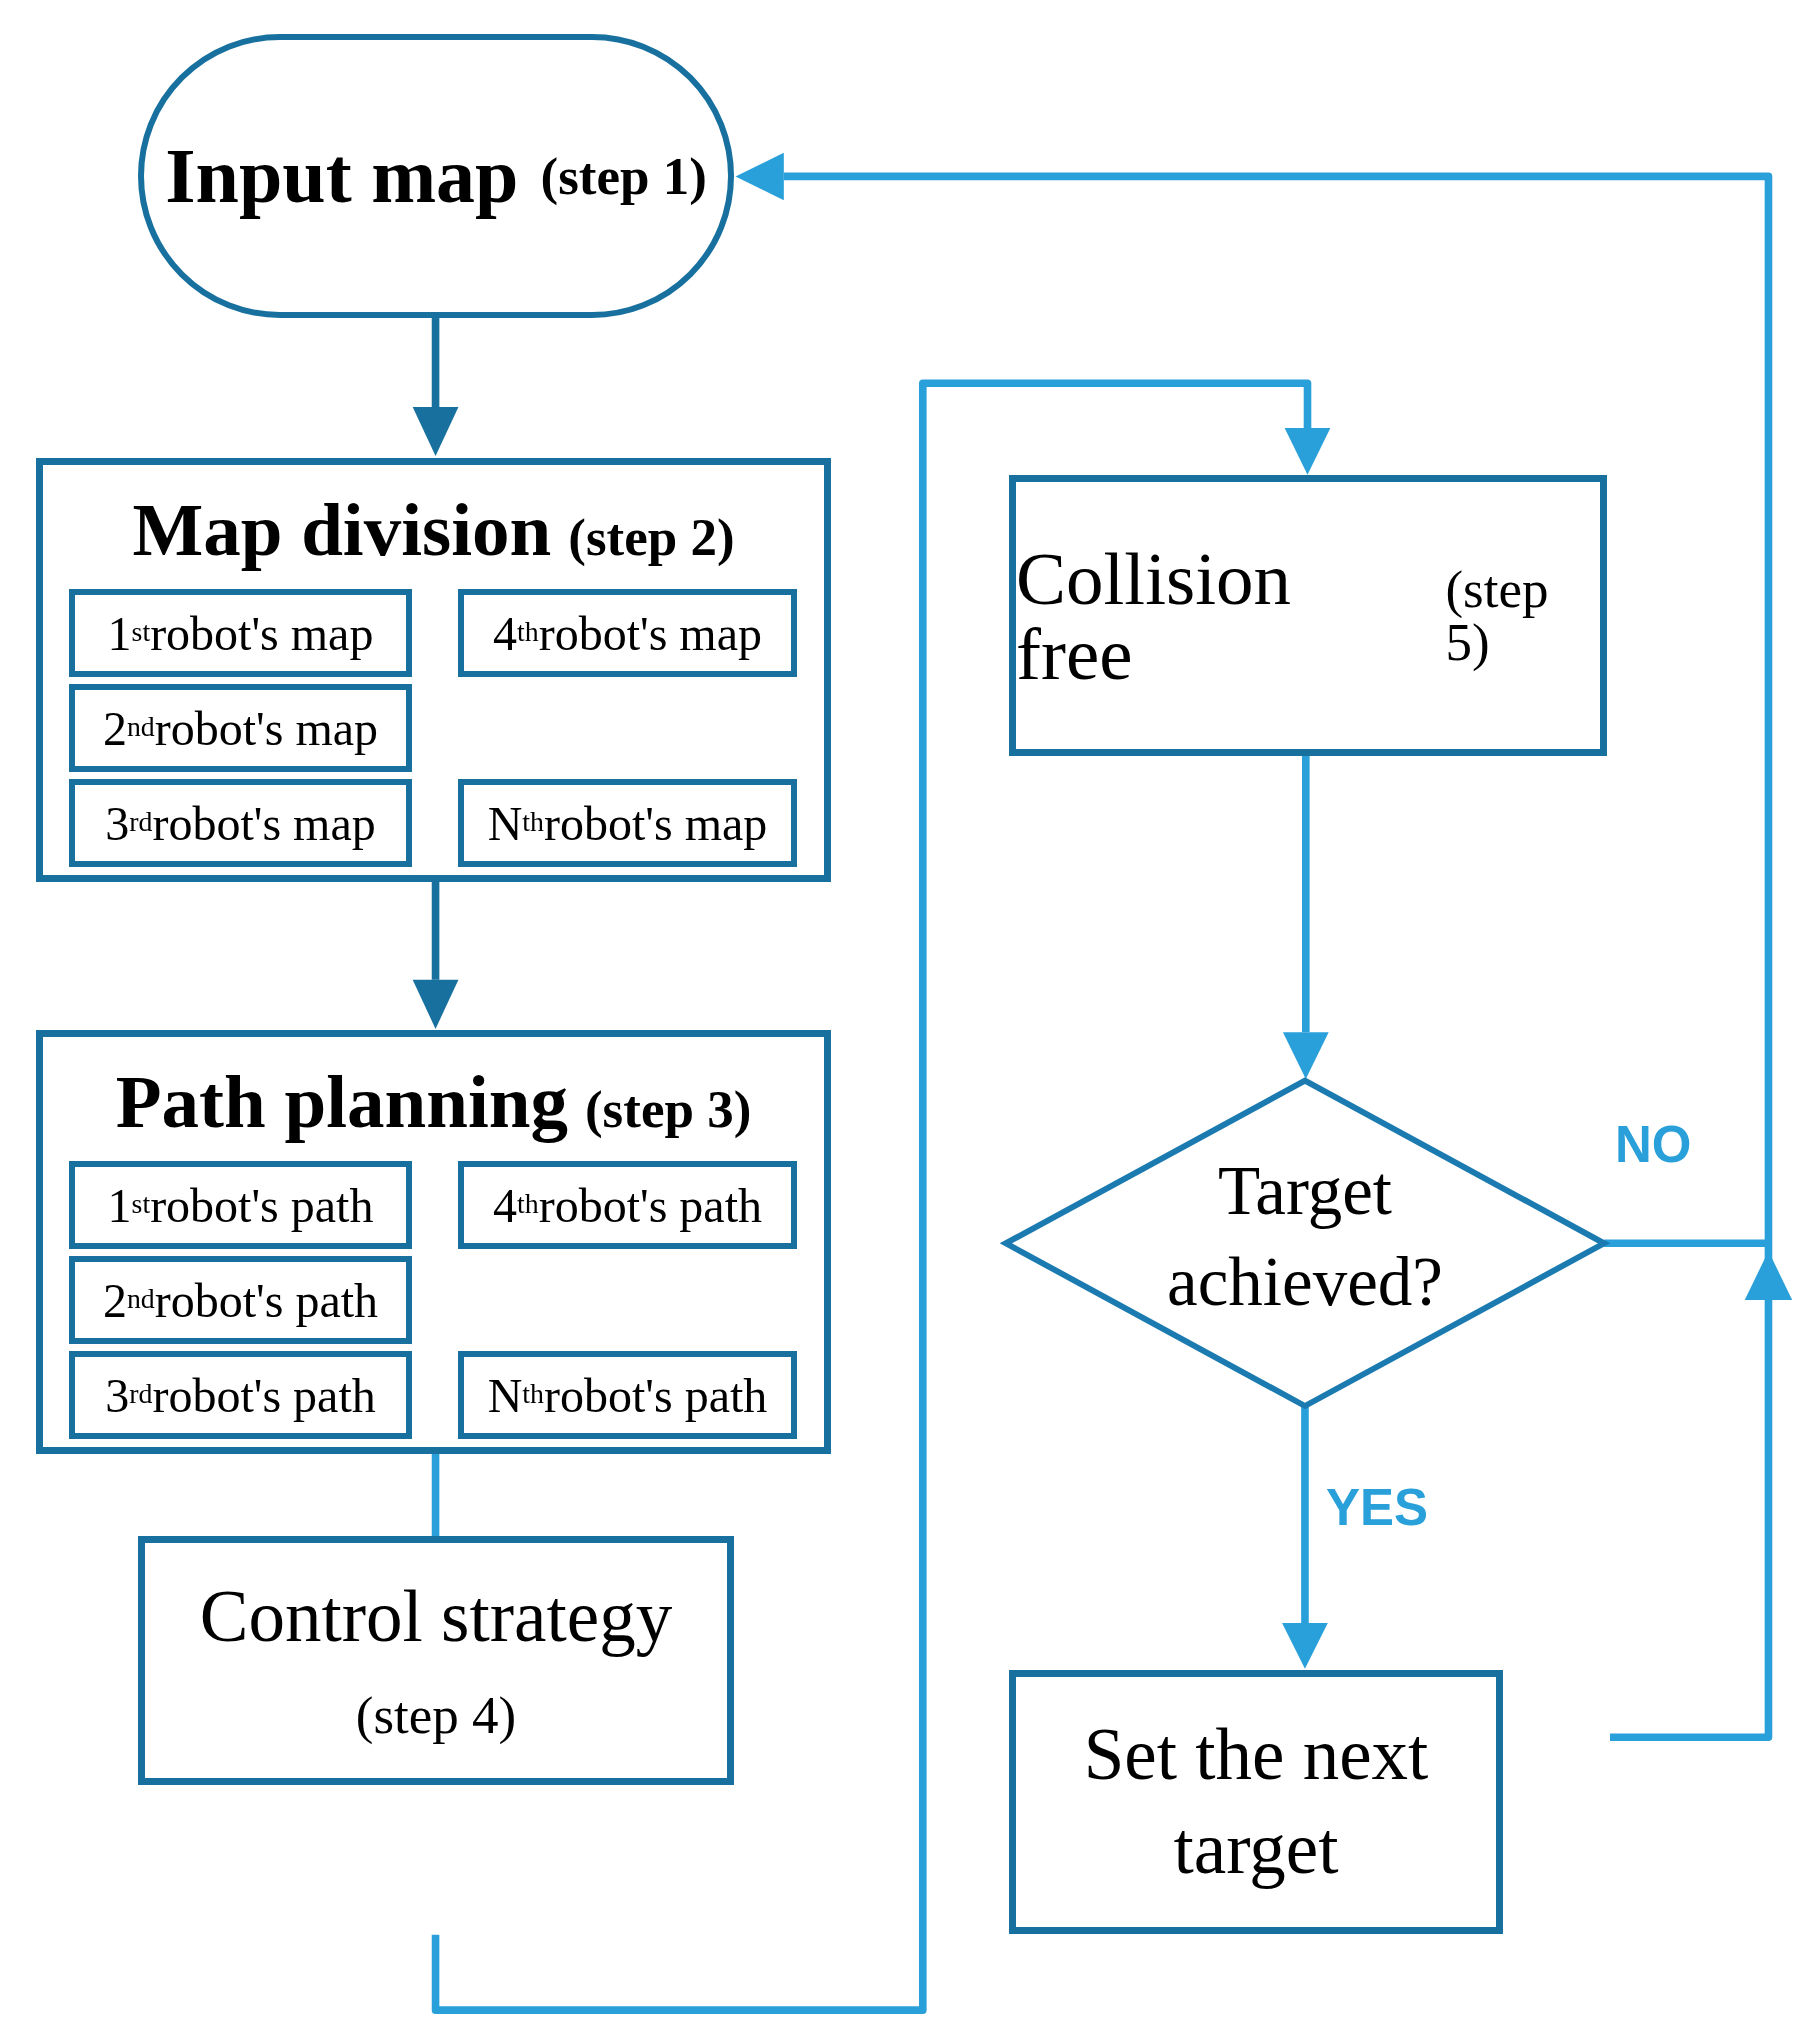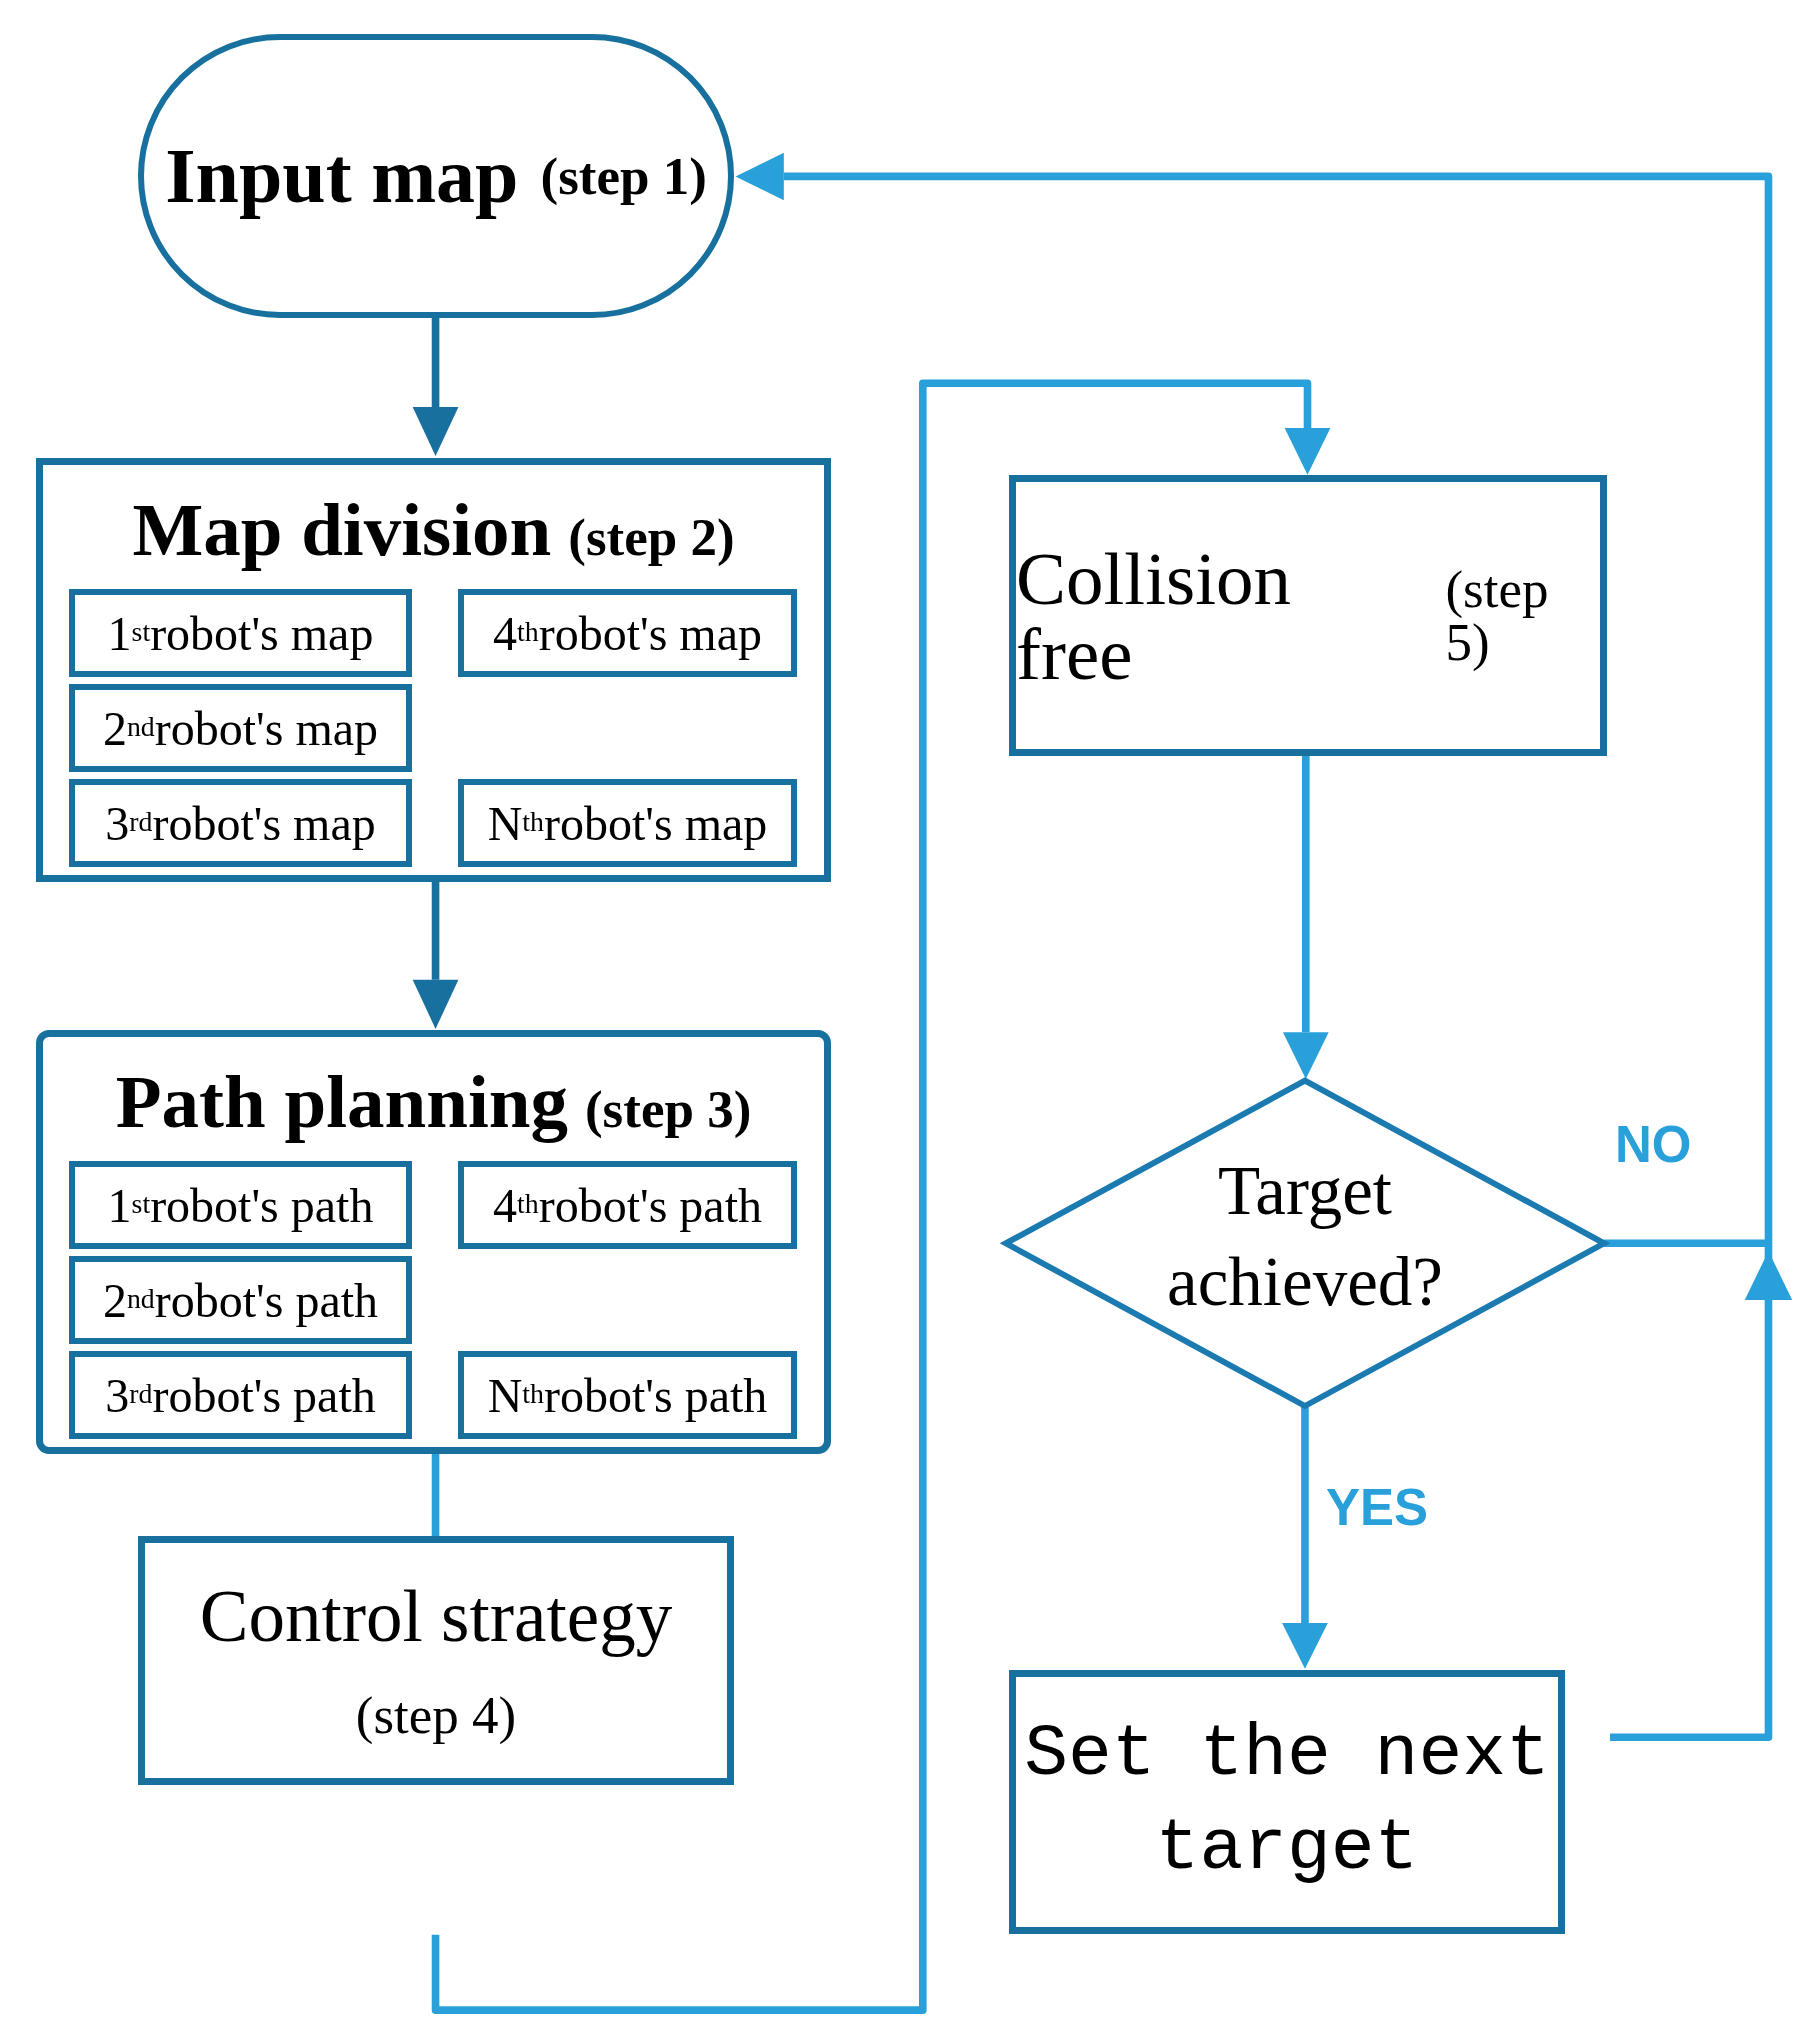--- a/index.html
+++ b/index.html
@@ -15,21 +15,21 @@
   .node{position:absolute;box-sizing:border-box;background:#ffffff;}
   .stadium{
     left:138px;top:34px;width:596px;height:284px;
     border:6.8px solid #17709e;border-radius:144px;
     display:flex;flex-direction:row;align-items:center;justify-content:center;gap:22px;font-weight:bold;
   }
   .stadium .t-main{font-size:78px;line-height:1;}
   .stadium .t-step{font-size:53px;line-height:1;}
   .bigbox{border:7.6px solid #17709e;}
   #map-division{left:36px;top:458px;width:795px;height:424px;}
-  #path-planning{left:36px;top:1030px;width:795px;height:424px;border-radius:13px;}
+  #path-planning{left:36px;top:1030px;width:795px;height:424px;}
   .boxtitle{ text-align:center;margin-top:22px;white-space:nowrap;font-weight:bold;}
   .boxtitle .t-main{font-size:75px;}
   .boxtitle .t-step{font-size:53px;margin-left:17px;}
   .sub{
     position:absolute;box-sizing:border-box;background:#ffffff;
     border:6.8px solid #17709e;
     display:flex;align-items:center;justify-content:center;
     font-size:48px;white-space:nowrap;
   }
   .sub sup{font-size:58%;position:relative;top:-0.05em;vertical-align:super;}
@@ -39,23 +39,23 @@
   }
   #control-strategy .t-main{font-size:73px;line-height:1;}
   #control-strategy .t-step{font-size:53px;line-height:1;}
   #collision-free{
     left:1009px;top:475px;width:598px;height:281px;
     display:flex;flex-direction:row;align-items:center;justify-content:center;gap:34px;
   }
   #collision-free .t-main{font-size:75px;line-height:1;}
   #collision-free .t-step{font-size:53px;line-height:1;}
   #set-next-target{
-    left:1009px;top:1670px;width:556px;height:264px;
+    left:1009px;top:1670px;width:494px;height:264px;
     display:flex;flex-direction:column;align-items:center;justify-content:center;gap:13.6px;
-    font-size:73px;line-height:1.1;text-align:center;font-family:Liberation Mono, monospace;
+    font-size:73px;line-height:1.1;text-align:center;
   }
   .diamond-text{
     position:absolute;left:1093px;top:1146px;width:424px;
     text-align:center;font-size:69px;line-height:1.32;
   }
   .flow-label{
     position:absolute;
     font-family:"Liberation Sans","DejaVu Sans",sans-serif;
     font-weight:600;font-size:51px;color:#29a0da;line-height:1;
   }

